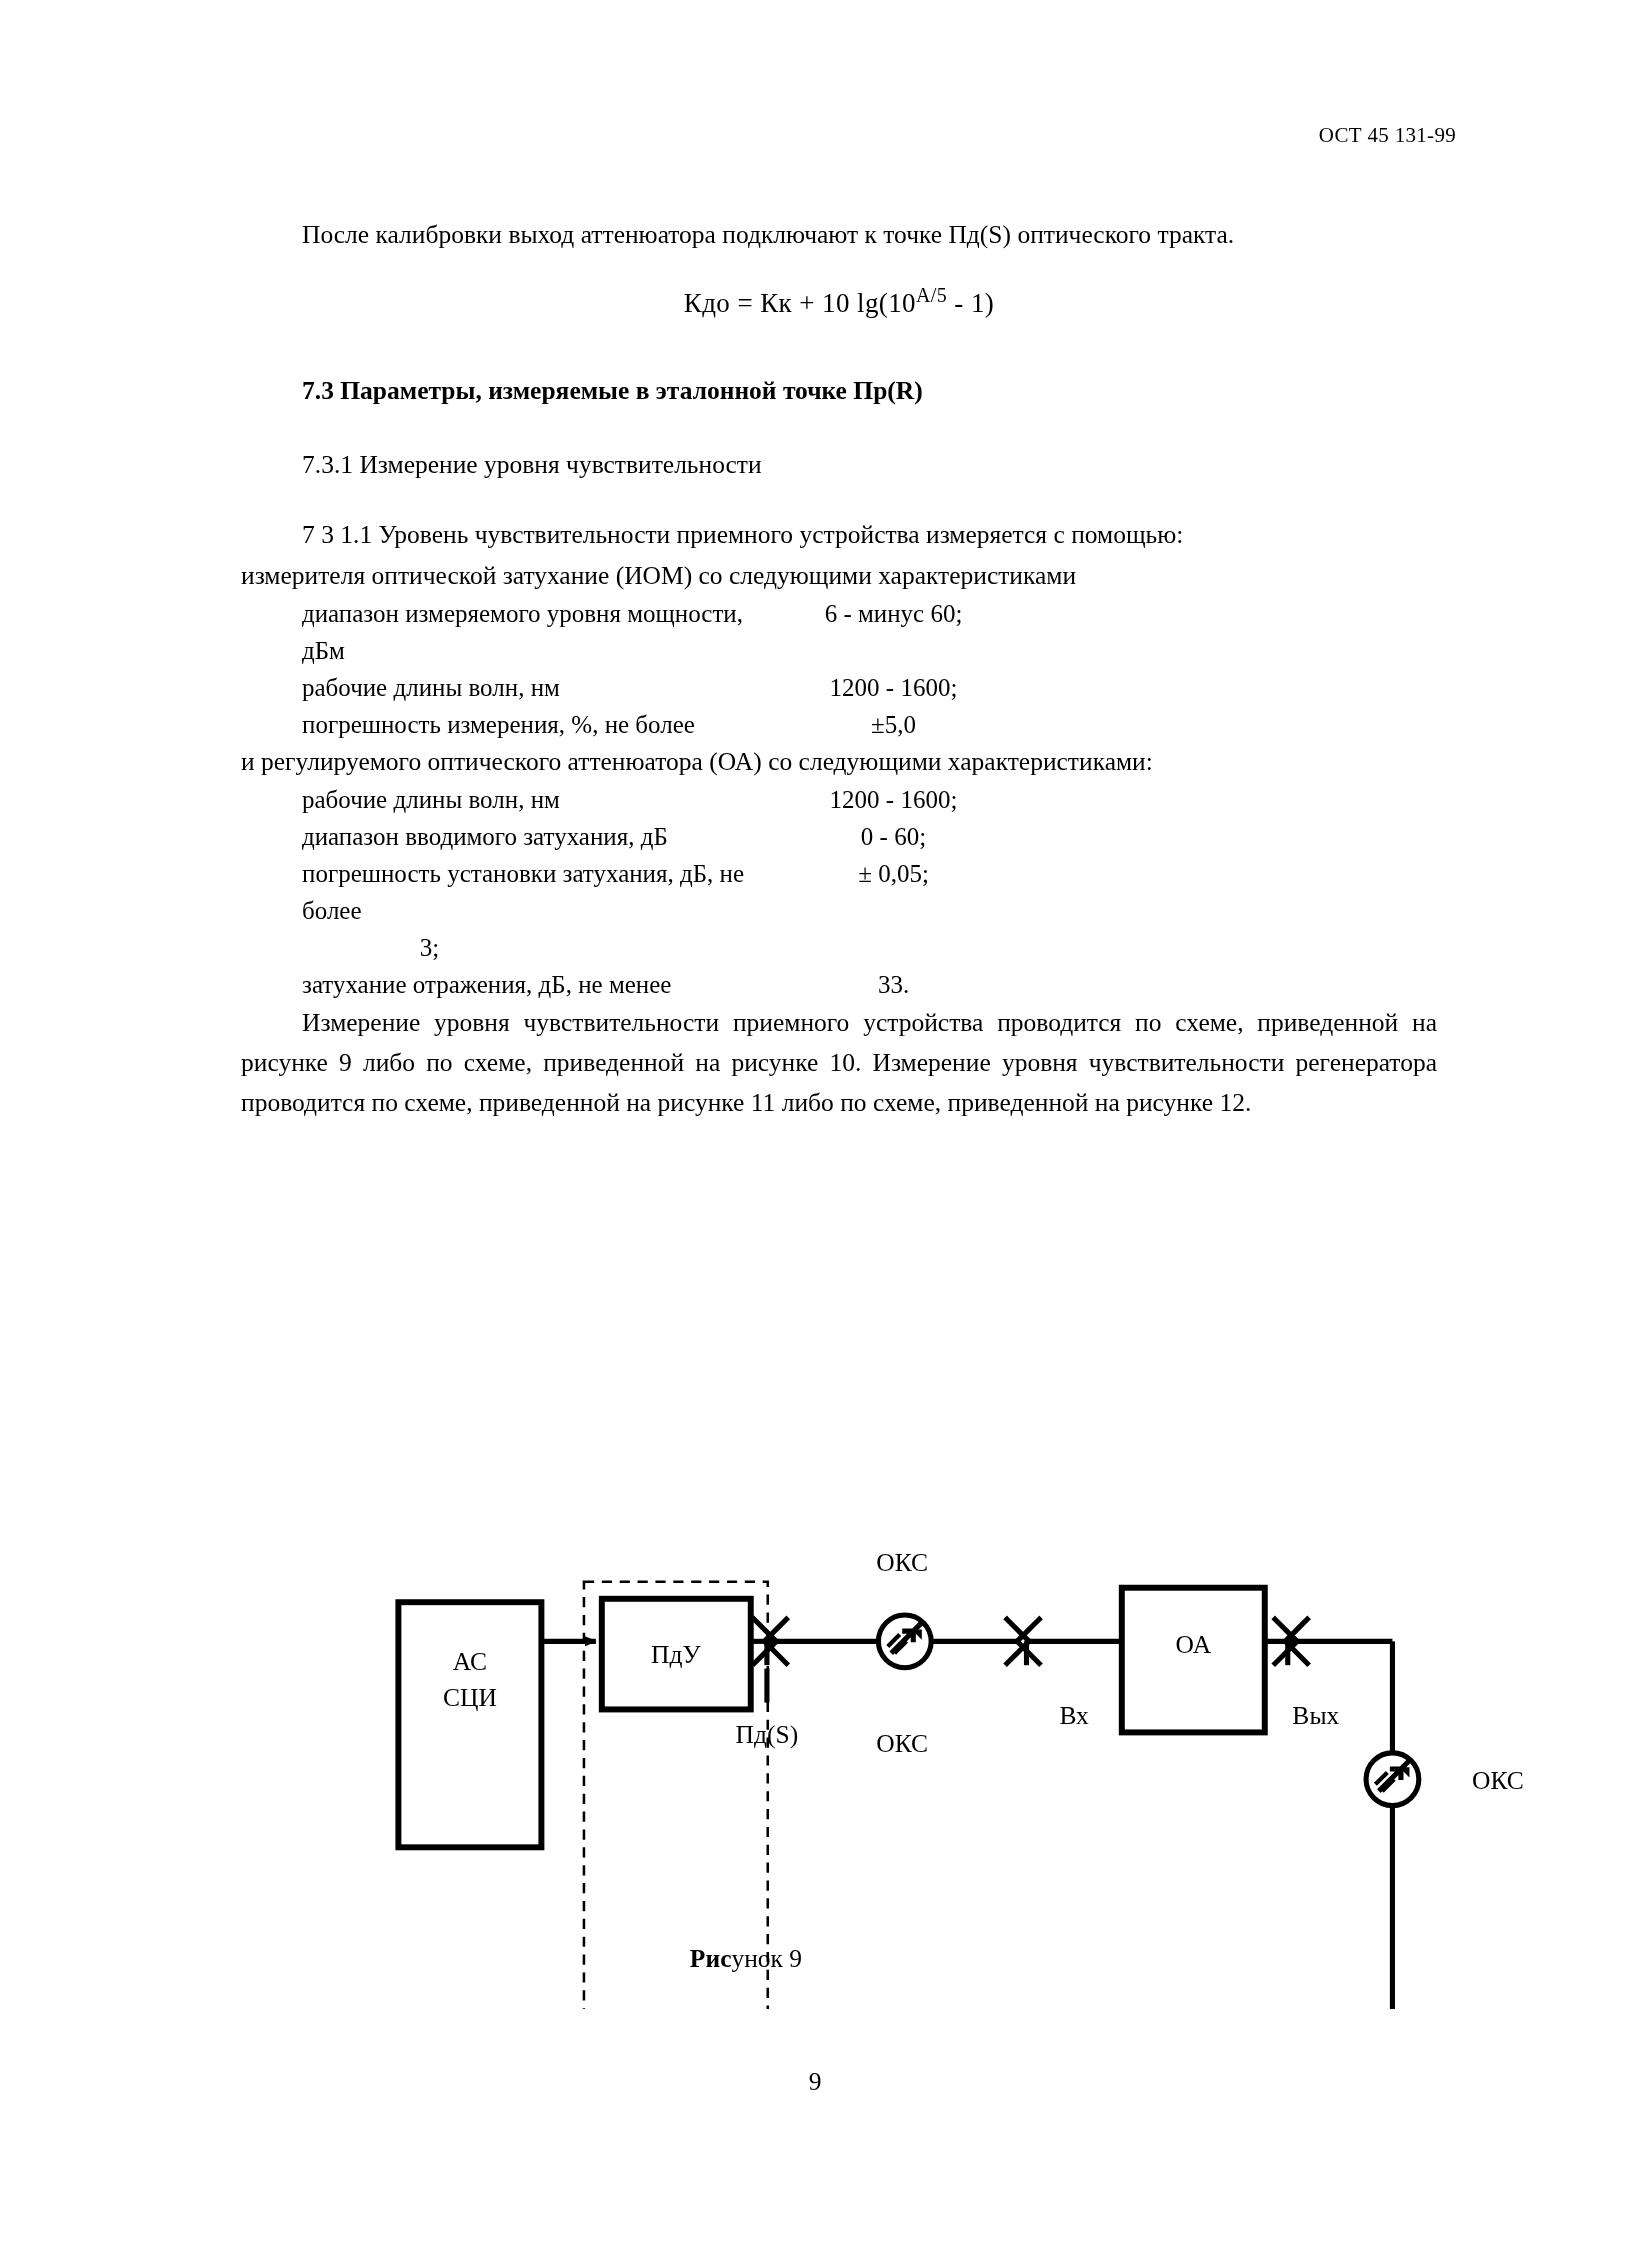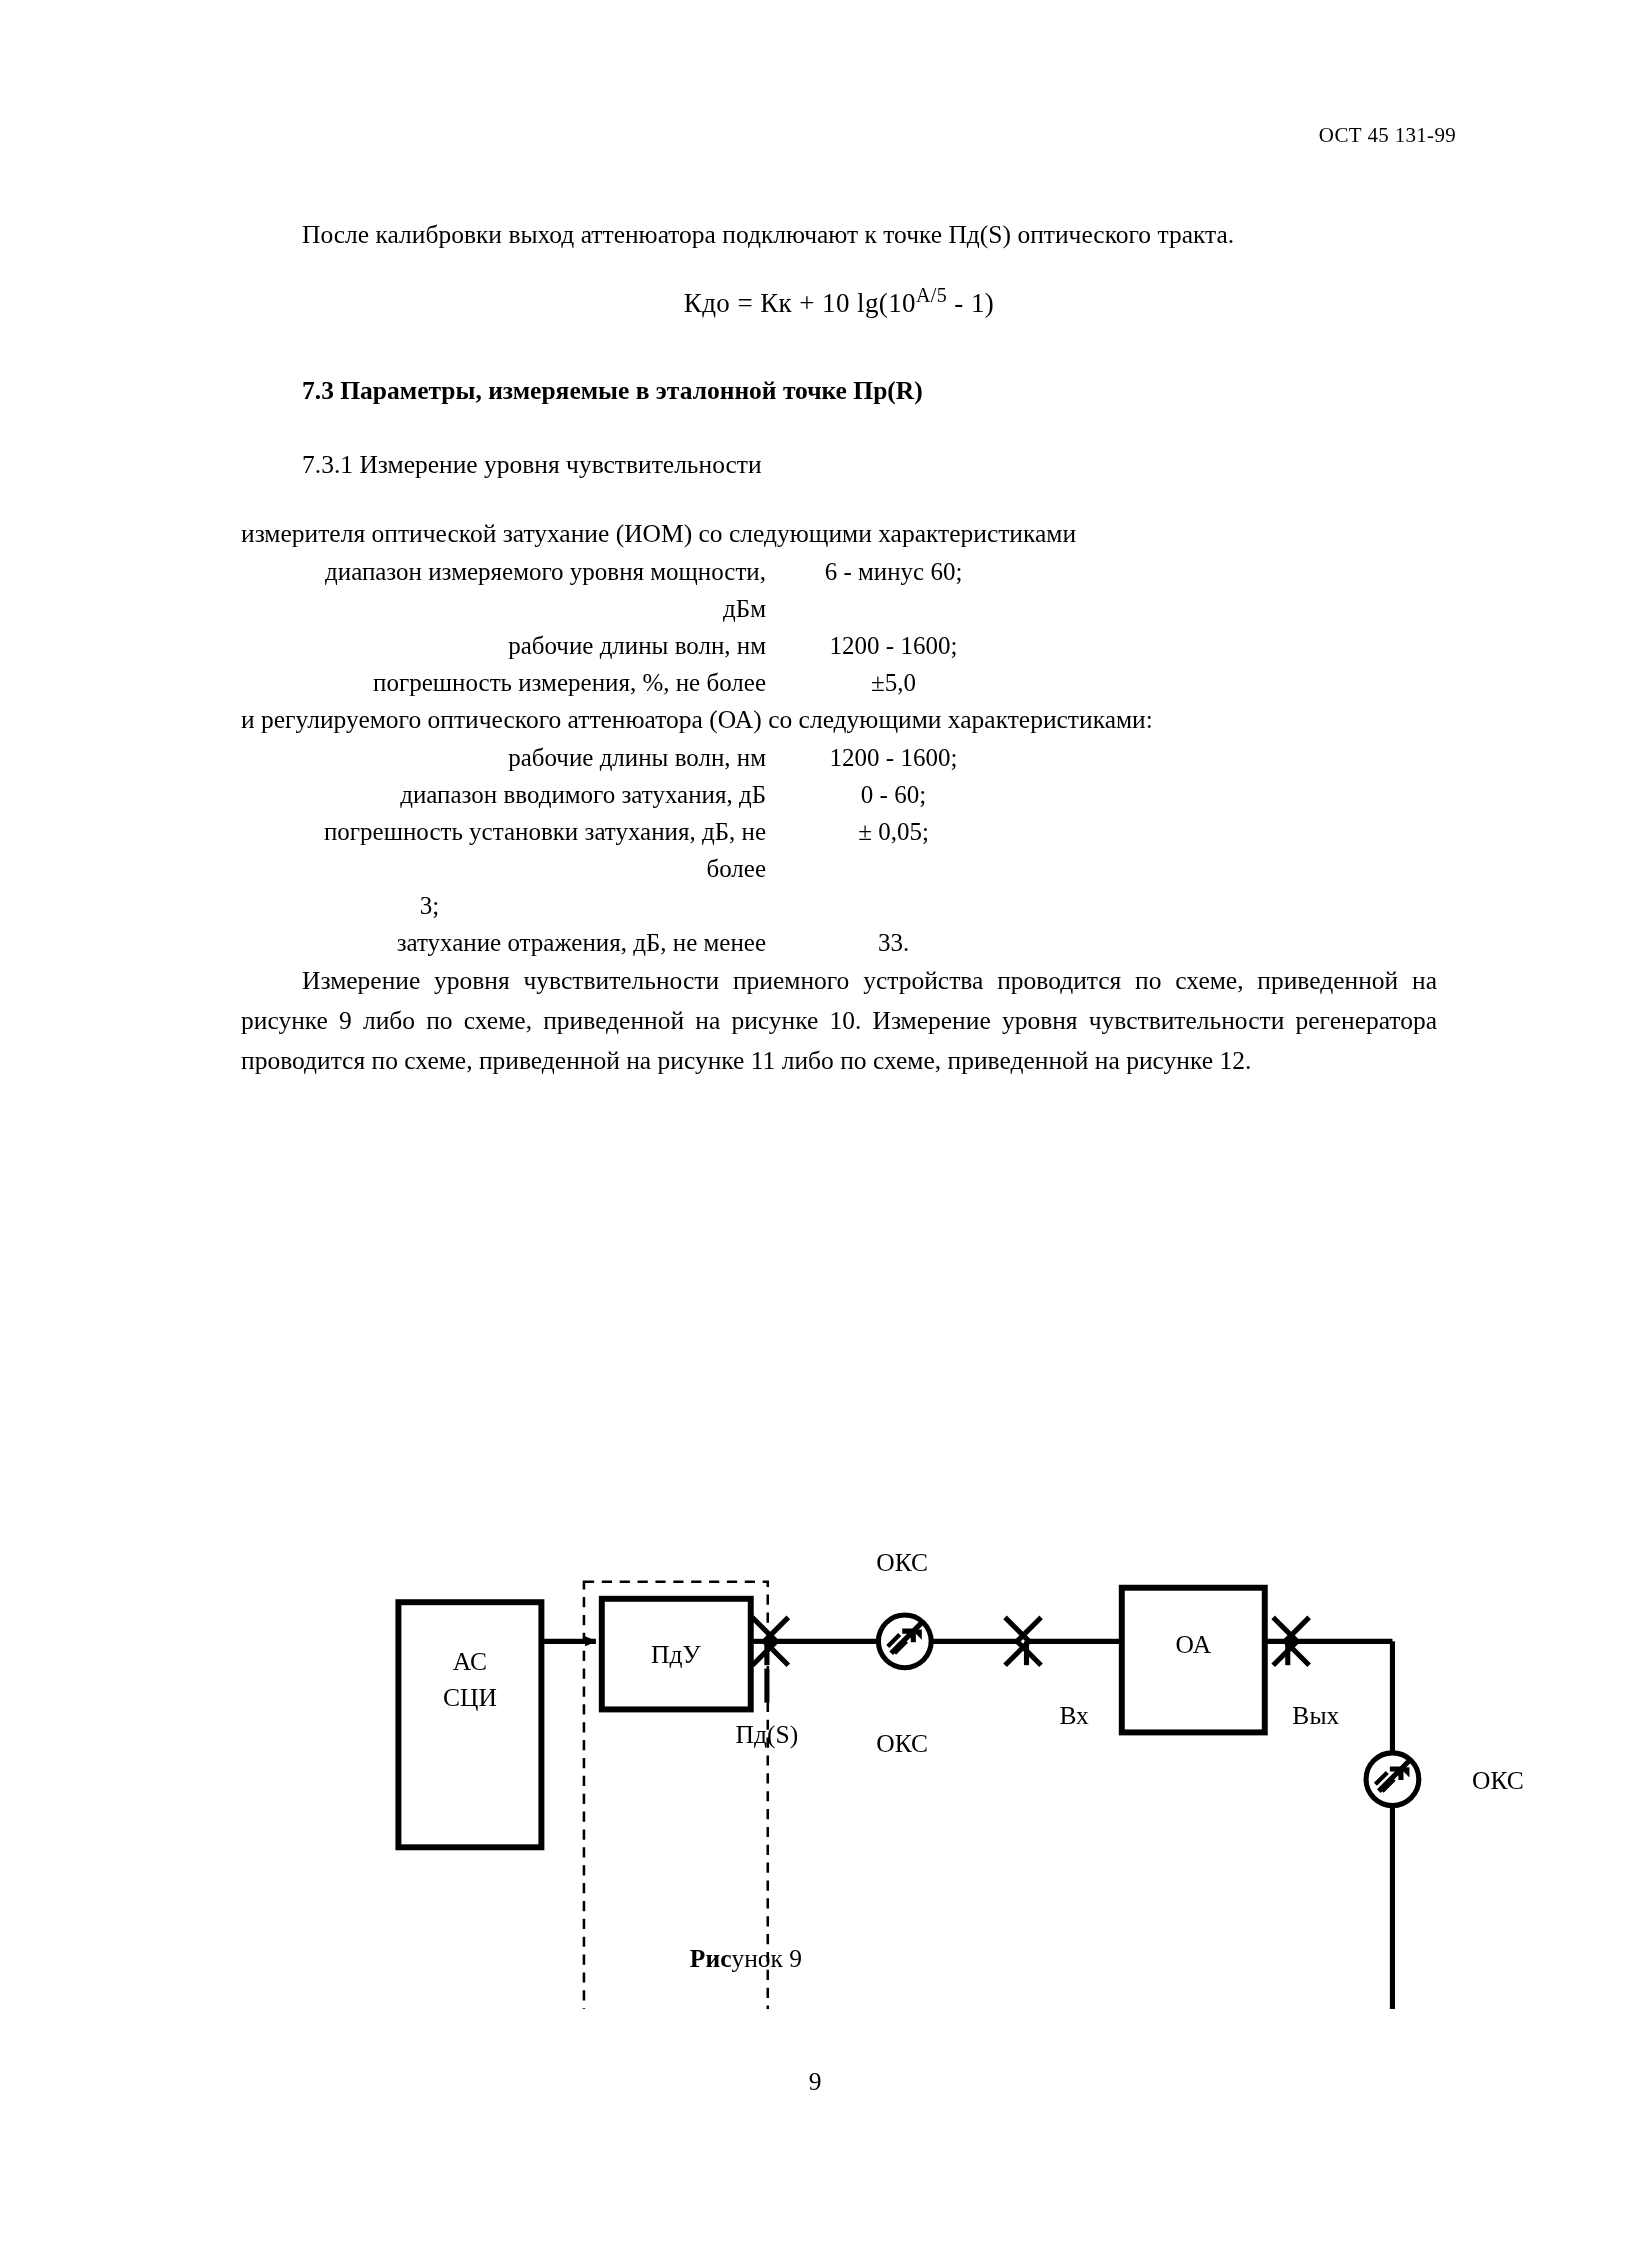--- a/index.html
+++ b/index.html
@@ -73,21 +73,21 @@
 
   
   .spec-list { margin: 0; padding: 0; }
   .spec-row {
     display: flex;
     align-items: baseline;
     font-size: 25px;
     line-height: 37px;
     padding-left: 61px;
   }
-  .spec-row .sp-name { width: 464px; flex: 0 0 464px; text-align: right; }
+  .spec-row .sp-name { width: 464px; flex: 0 0 464px; }
   .spec-row .sp-val  { width: 255px; text-align: center; }
 
   .lead-line {
     font-size: 25.5px;
     line-height: 38px;
     margin: 0;
   }
 
   
   #figure {
@@ -143,20 +143,21 @@
     <div class="formula">
       <span>Кдо = Кк + 10 lg(10</span><sup>A/5</sup><span> - 1)</span>
     </div>
 
     <h3 class="sec-head">7.3 Параметры, измеряемые в эталонной точке Пр(R)</h3>
 
     <h4 class="sub-head">7.3.1 Измерение уровня чувствительности</h4>
 
     <div class="par-gap"></div>
 
+    <p class="body-par">7 3 1.1  Уровень чувствительности приемного устройства измеряется с помощью:</p>
 
     <p class="lead-line">измерителя оптической затухание (ИОМ) со следующими характеристиками</p>
 
     <div class="spec-list">
       <div class="spec-row">
         <span class="sp-name">диапазон измеряемого уровня мощности, дБм</span>
         <span class="sp-val">6 - минус 60;</span>
       </div>
       <div class="spec-row">
         <span class="sp-name">рабочие длины волн, нм</span>

